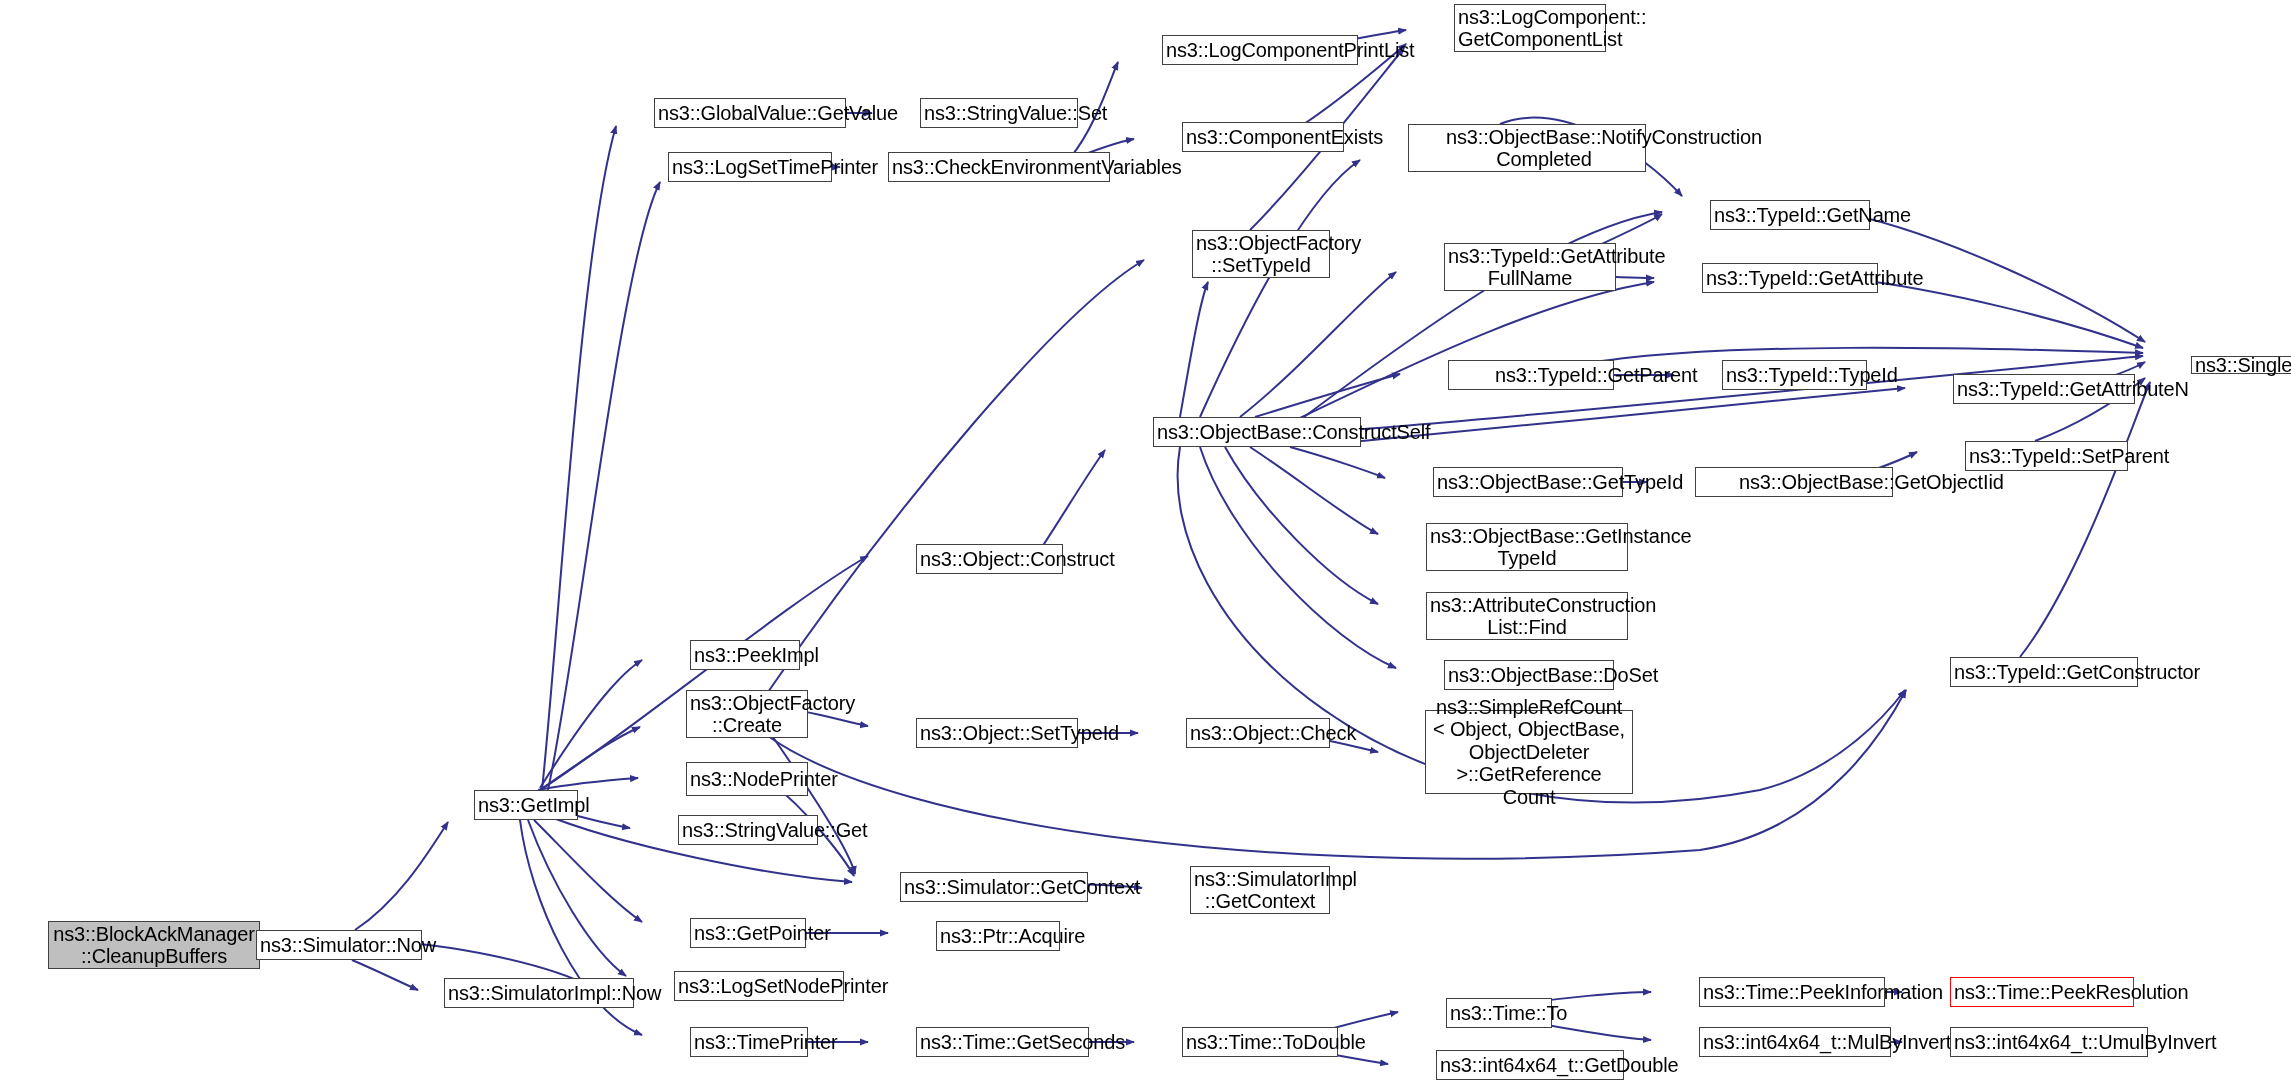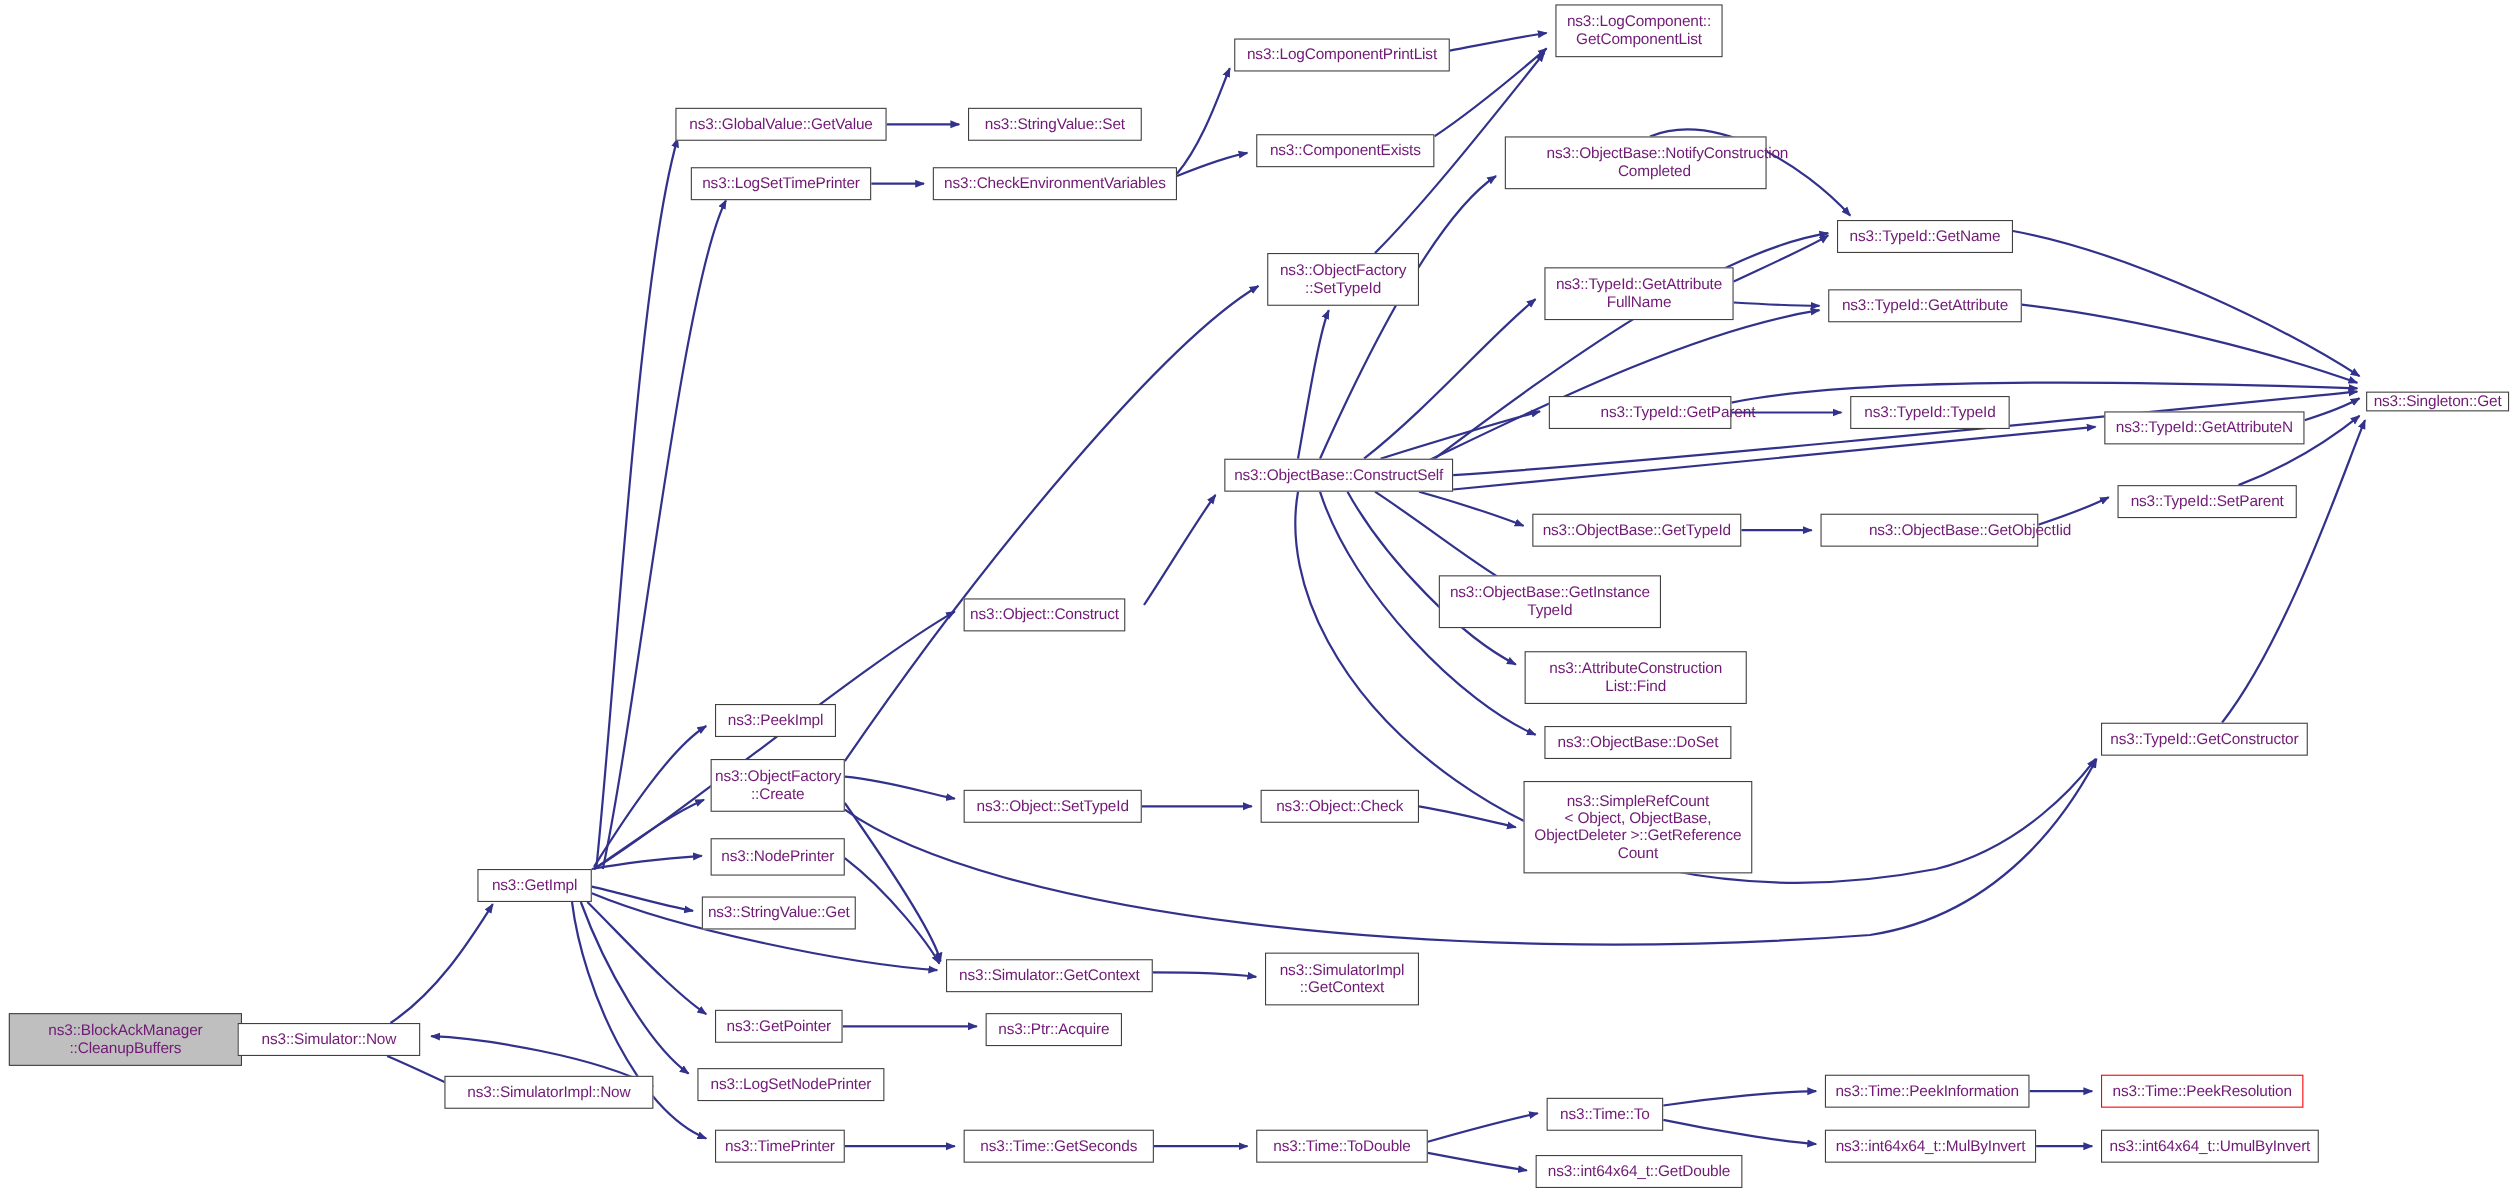--- a/index.html
+++ b/index.html
@@ -1,22 +1,22 @@
 <!DOCTYPE html>
 <html><head>
 <meta charset="utf-8">
 <style>
   html,body{margin:0;padding:0;background:#ffffff;}
   #canvas{position:relative;width:2291px;height:1089px;background:#ffffff;
           font-family:"Liberation Sans", sans-serif;overflow:hidden;}
   svg.edges{position:absolute;left:0;top:0;width:2291px;height:1089px;pointer-events:none;}
   .node{position:absolute;box-sizing:border-box;border:1.5px solid #404040;
-        background:#ffffff;color:#701a75;display:flex;align-items:center;
+        background:#ffffff;color:#000000;display:flex;align-items:center;
         justify-content:center;text-align:center;line-height:1.12;
-        font-size:14px;letter-spacing:-0.15px;padding:1px 3px;}
+        font-size:20px;letter-spacing:-0.15px;padding:1px 3px;margin-left:40px;}
   .node.gray{background:#bfbfbf;}
   .node.red{border-color:#ff0000;}
   .node span{display:block;width:100%;white-space:pre-line;}
 </style>
 </head>
 <body>
 
 <div id="canvas">
   <svg class="edges" id="edge-svg" xmlns="http://www.w3.org/2000/svg">
     <defs>
@@ -163,21 +163,21 @@
       </div>
       <div class="node" style="left: 1925px; top: 441px; width: 163px; height: 30px;">
         <span>ns3::TypeId::SetParent</span>
       </div>
       <div class="node" style="left: 1393px; top: 467px; width: 190px; height: 30px;">
         <span>ns3::ObjectBase::GetTypeId</span>
       </div>
       <div class="node" style="left: 1655px; top: 467px; width: 198px; height: 30px; padding-left: 43px;">
         <span>ns3::ObjectBase::GetObjectIid</span>
       </div>
-      <div class="node" style="left: 1308px; top: 523px; width: 202px; height: 48px;">
+      <div class="node" style="left: 1386px; top: 523px; width: 202px; height: 48px;">
         <span>ns3::ObjectBase::GetInstance
 TypeId</span>
       </div>
       <div class="node" style="left: 1910px; top: 657px; width: 188px; height: 30px;">
         <span>ns3::TypeId::GetConstructor</span>
       </div>
       <div class="node" style="left: 1386px; top: 592px; width: 202px; height: 48px;">
         <span>ns3::AttributeConstruction
 List::Find</span>
       </div>

